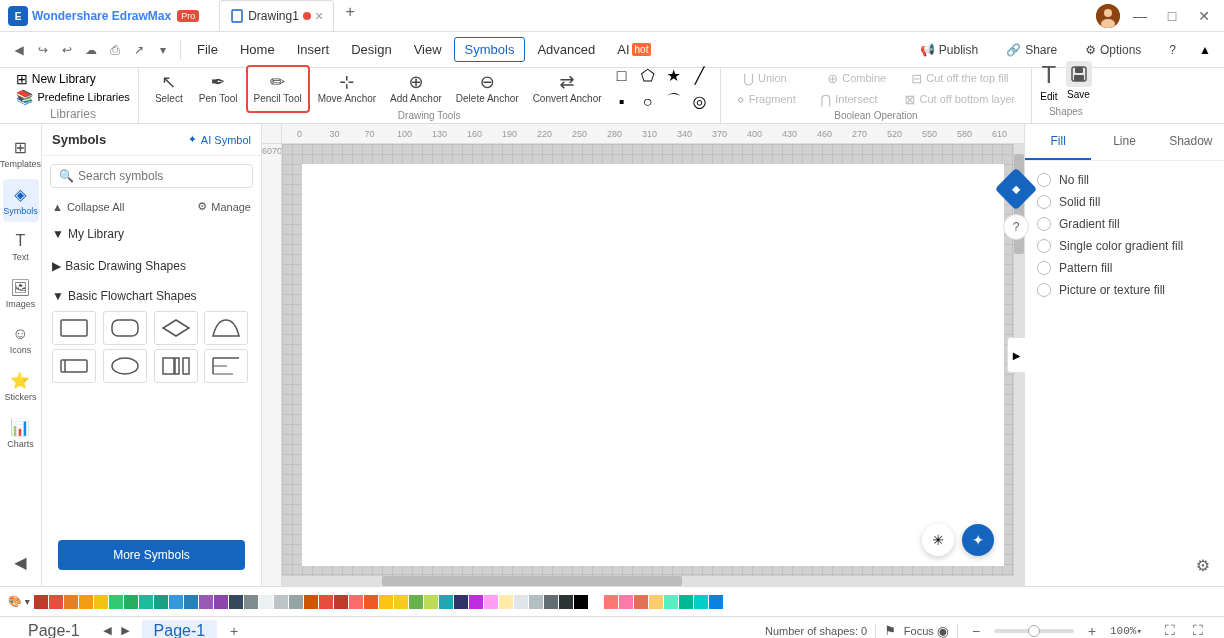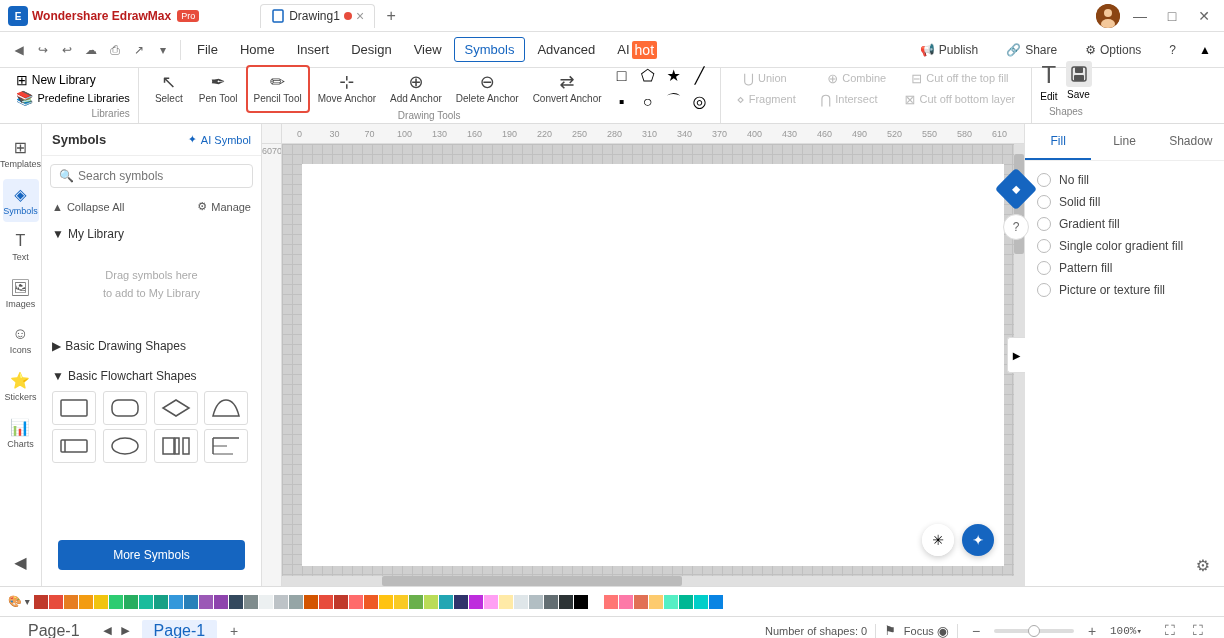--- a/index.html
+++ b/index.html
@@ -5,41 +5,41 @@
     * { box-sizing: border-box; margin: 0; padding: 0; }
     body { font-family: 'Segoe UI', Arial, sans-serif; font-size: 12px; background: #f0f0f0; overflow: hidden; width: 1224px; height: 638px; }
 
     
     .title-bar {
       display: flex; align-items: center; height: 32px;
       background: #fff; border-bottom: 1px solid #e0e0e0;
       padding: 0 8px; gap: 4px;
     }
     .title-bar-logo { width: 20px; height: 20px; background: #1565c0; border-radius: 4px; display: flex; align-items: center; justify-content: center; color: white; font-size: 10px; font-weight: bold; }
-    .tab { display: flex; align-items: center; gap: 4px; padding: 0 10px; background: #e8f0fe; border-radius: 4px 4px 0 0; font-size: 12px; color: #333; margin-left: 41px; }
+    .tab { display: flex; align-items: center; gap: 4px; padding: 7px 10px; background: #e8f0fe; border-radius: 4px 4px 0 0; font-size: 12px; color: #333; }
     .tab.active { background: #fff; border: 1px solid #ddd; border-bottom: none; }
     .tab-dot { width: 8px; height: 8px; background: #e74c3c; border-radius: 50%; }
     .tab-add { width: 24px; height: 24px; display: flex; align-items: center; justify-content: center; cursor: pointer; color: #666; font-size: 16px; }
     .title-bar-right { margin-left: auto; display: flex; align-items: center; gap: 8px; }
     .avatar { width: 24px; height: 24px; border-radius: 50%; background: #8b4513; overflow: hidden; }
     .win-btn { width: 24px; height: 24px; display: flex; align-items: center; justify-content: center; cursor: pointer; font-size: 14px; color: #666; }
 
     
     .menu-bar {
       display: flex; align-items: center; height: 36px;
       background: #fff; border-bottom: 1px solid #e0e0e0;
       padding: 0 8px; gap: 2px;
     }
     .menu-nav { display: flex; align-items: center; gap: 2px; }
     .menu-nav-btn { width: 22px; height: 22px; display: flex; align-items: center; justify-content: center; cursor: pointer; color: #666; border-radius: 3px; }
     .menu-item { padding: 4px 10px; cursor: pointer; border-radius: 3px; color: #333; font-size: 13px; }
     .menu-item.active { color: #1565c0; border: 1.5px solid #1565c0; }
     .menu-right { margin-left: auto; display: flex; align-items: center; gap: 8px; }
     .menu-btn { display: flex; align-items: center; gap: 4px; padding: 4px 10px; cursor: pointer; color: #444; font-size: 12px; border-radius: 3px; }
-    .ai-badge { background: #ff6b35; color: white; font-size: 14px; padding: 1px 3px; border-radius: 2px; }
+    .ai-badge { background: #ff6b35; color: white; font-size: 10px; padding: 1px 3px; border-radius: 2px; }
     .collapse-btn { width: 22px; height: 22px; display: flex; align-items: center; justify-content: center; cursor: pointer; }
 
     
     .toolbar {
       display: flex; align-items: stretch; height: 56px;
       background: #fff; border-bottom: 1px solid #ddd;
       padding: 0 8px; gap: 0;
     }
     .toolbar-section { display: flex; align-items: center; gap: 2px; padding: 0 8px; border-right: 1px solid #e0e0e0; }
     .toolbar-section:last-child { border-right: none; }
@@ -156,21 +156,21 @@
 </head>
 <body>
 
 <div class="title-bar">
   <div class="title-bar-logo">
     <svg width="14" height="14" viewBox="0 0 14 14">
         <rect width="14" height="14" rx="2" fill="#1565c0"></rect>
         <text x="7" y="11" text-anchor="middle" fill="white" font-size="10" font-weight="bold">E</text>
       </svg>
   </div>
-  <span style="font-size:12px;font-weight:600;color:#b91c1c;">Wondershare EdrawMax</span>
+  <span style="font-size:12px;font-weight:600;color:#3b82f6;">Wondershare EdrawMax</span>
   <span style="background:#e74c3c;color:white;font-size:9px;padding:1px 4px;border-radius:3px;margin-left:2px;">Pro</span>
   <div style="margin-left:16px;display:flex;gap:4px;">
     <div class="tab active">
       <svg width="14" height="14" viewBox="0 0 14 14">
           <rect x="2" y="1" width="10" height="12" rx="1" fill="none" stroke="#1565c0" stroke-width="1.5"></rect>
         </svg>
       <span>Drawing1</span>
       <div class="tab-dot"></div>
       <span style="font-size:14px;color:#999;cursor:pointer;">×</span>
     </div>
@@ -234,21 +234,21 @@
 
   <div class="toolbar-section" style="flex-direction:column;align-items:flex-start;justify-content:center;gap:2px;min-width:100px;">
     <div style="display:flex;align-items:center;gap:4px;cursor:pointer;">
       <span style="font-size:14px;">⊞</span>
       <span style="font-size:12px;">New Library</span>
     </div>
     <div style="display:flex;align-items:center;gap:4px;cursor:pointer;">
       <span style="font-size:14px;">📚</span>
       <span style="font-size:11px;">Predefine Libraries</span>
     </div>
-    <div style="font-size:10px;color:#888;text-align:right;width:100%;">Libraries</div>
+    <div style="font-size:12px;color:#888;text-align:center;width:100%;">Libraries</div>
   </div>
 
   <div class="toolbar-section" style="position:relative;padding-bottom:14px;">
     <div class="tool-btn">
       <span class="tool-icon">↖</span>
       <span class="tool-label">Select</span>
     </div>
     <div class="tool-btn">
       <span class="tool-icon">✒</span>
       <span class="tool-label">Pen Tool</span>
@@ -309,20 +309,21 @@
       </div>
       <div class="bool-btn disabled">
         <span style="font-size:13px;">⋂</span>
         <span>Intersect</span>
       </div>
       <div class="bool-btn disabled">
         <span style="font-size:13px;">⊠</span>
         <span>Cut off bottom layer</span>
       </div>
     </div>
+    <div class="toolbar-group-label">Boolean Operation</div>
   </div>
 
   <div class="toolbar-section" style="flex-direction:column;align-items:center;justify-content:center;gap:4px;position:relative;padding-bottom:14px;">
     <div style="display:flex;gap:8px;">
       <div style="display:flex;flex-direction:column;align-items:center;gap:2px;cursor:pointer;">
         <span style="font-size:24px;color:#555;">T</span>
         <span style="font-size:10px;">Edit</span>
       </div>
       <div style="display:flex;flex-direction:column;align-items:center;gap:2px;cursor:pointer;">
         <div style="width:26px;height:26px;background:#e8e8e8;border-radius:3px;display:flex;align-items:center;justify-content:center;">
@@ -397,24 +398,20 @@
       <div class="action-btn">
         <span>⚙</span>
         <span>Manage</span>
       </div>
     </div>
 
     <div class="library-section">
       <div class="library-section-header">
         <span>▼</span>
         <span>My Library</span>
-      </div>
-      <div class="drag-area">
-        <span>Drag symbols here</span>
-        <span>to add to My Library</span>
       </div>
     </div>
 
     <div class="shapes-list">
       <div class="shapes-list-header">
         <span>▶</span>
         <span>Basic Drawing Shapes</span>
       </div>
     </div>
 
@@ -493,21 +490,21 @@
             <div class="ruler-mark">190</div>
             <div class="ruler-mark">220</div>
             <div class="ruler-mark">250</div>
             <div class="ruler-mark">280</div>
             <div class="ruler-mark">310</div>
             <div class="ruler-mark">340</div>
             <div class="ruler-mark">370</div>
             <div class="ruler-mark">400</div>
             <div class="ruler-mark">430</div>
             <div class="ruler-mark">460</div>
-            <div class="ruler-mark">490</div>
+            <div class="ruler-mark">270</div>
             <div class="ruler-mark">520</div>
             <div class="ruler-mark">550</div>
             <div class="ruler-mark">580</div>
             <div class="ruler-mark">610</div>
             <div class="ruler-mark">640</div>
           </div>
       </div>
     </div>
     <div class="canvas-body">
       <div class="ruler-v" id="ruler-v-marks">

